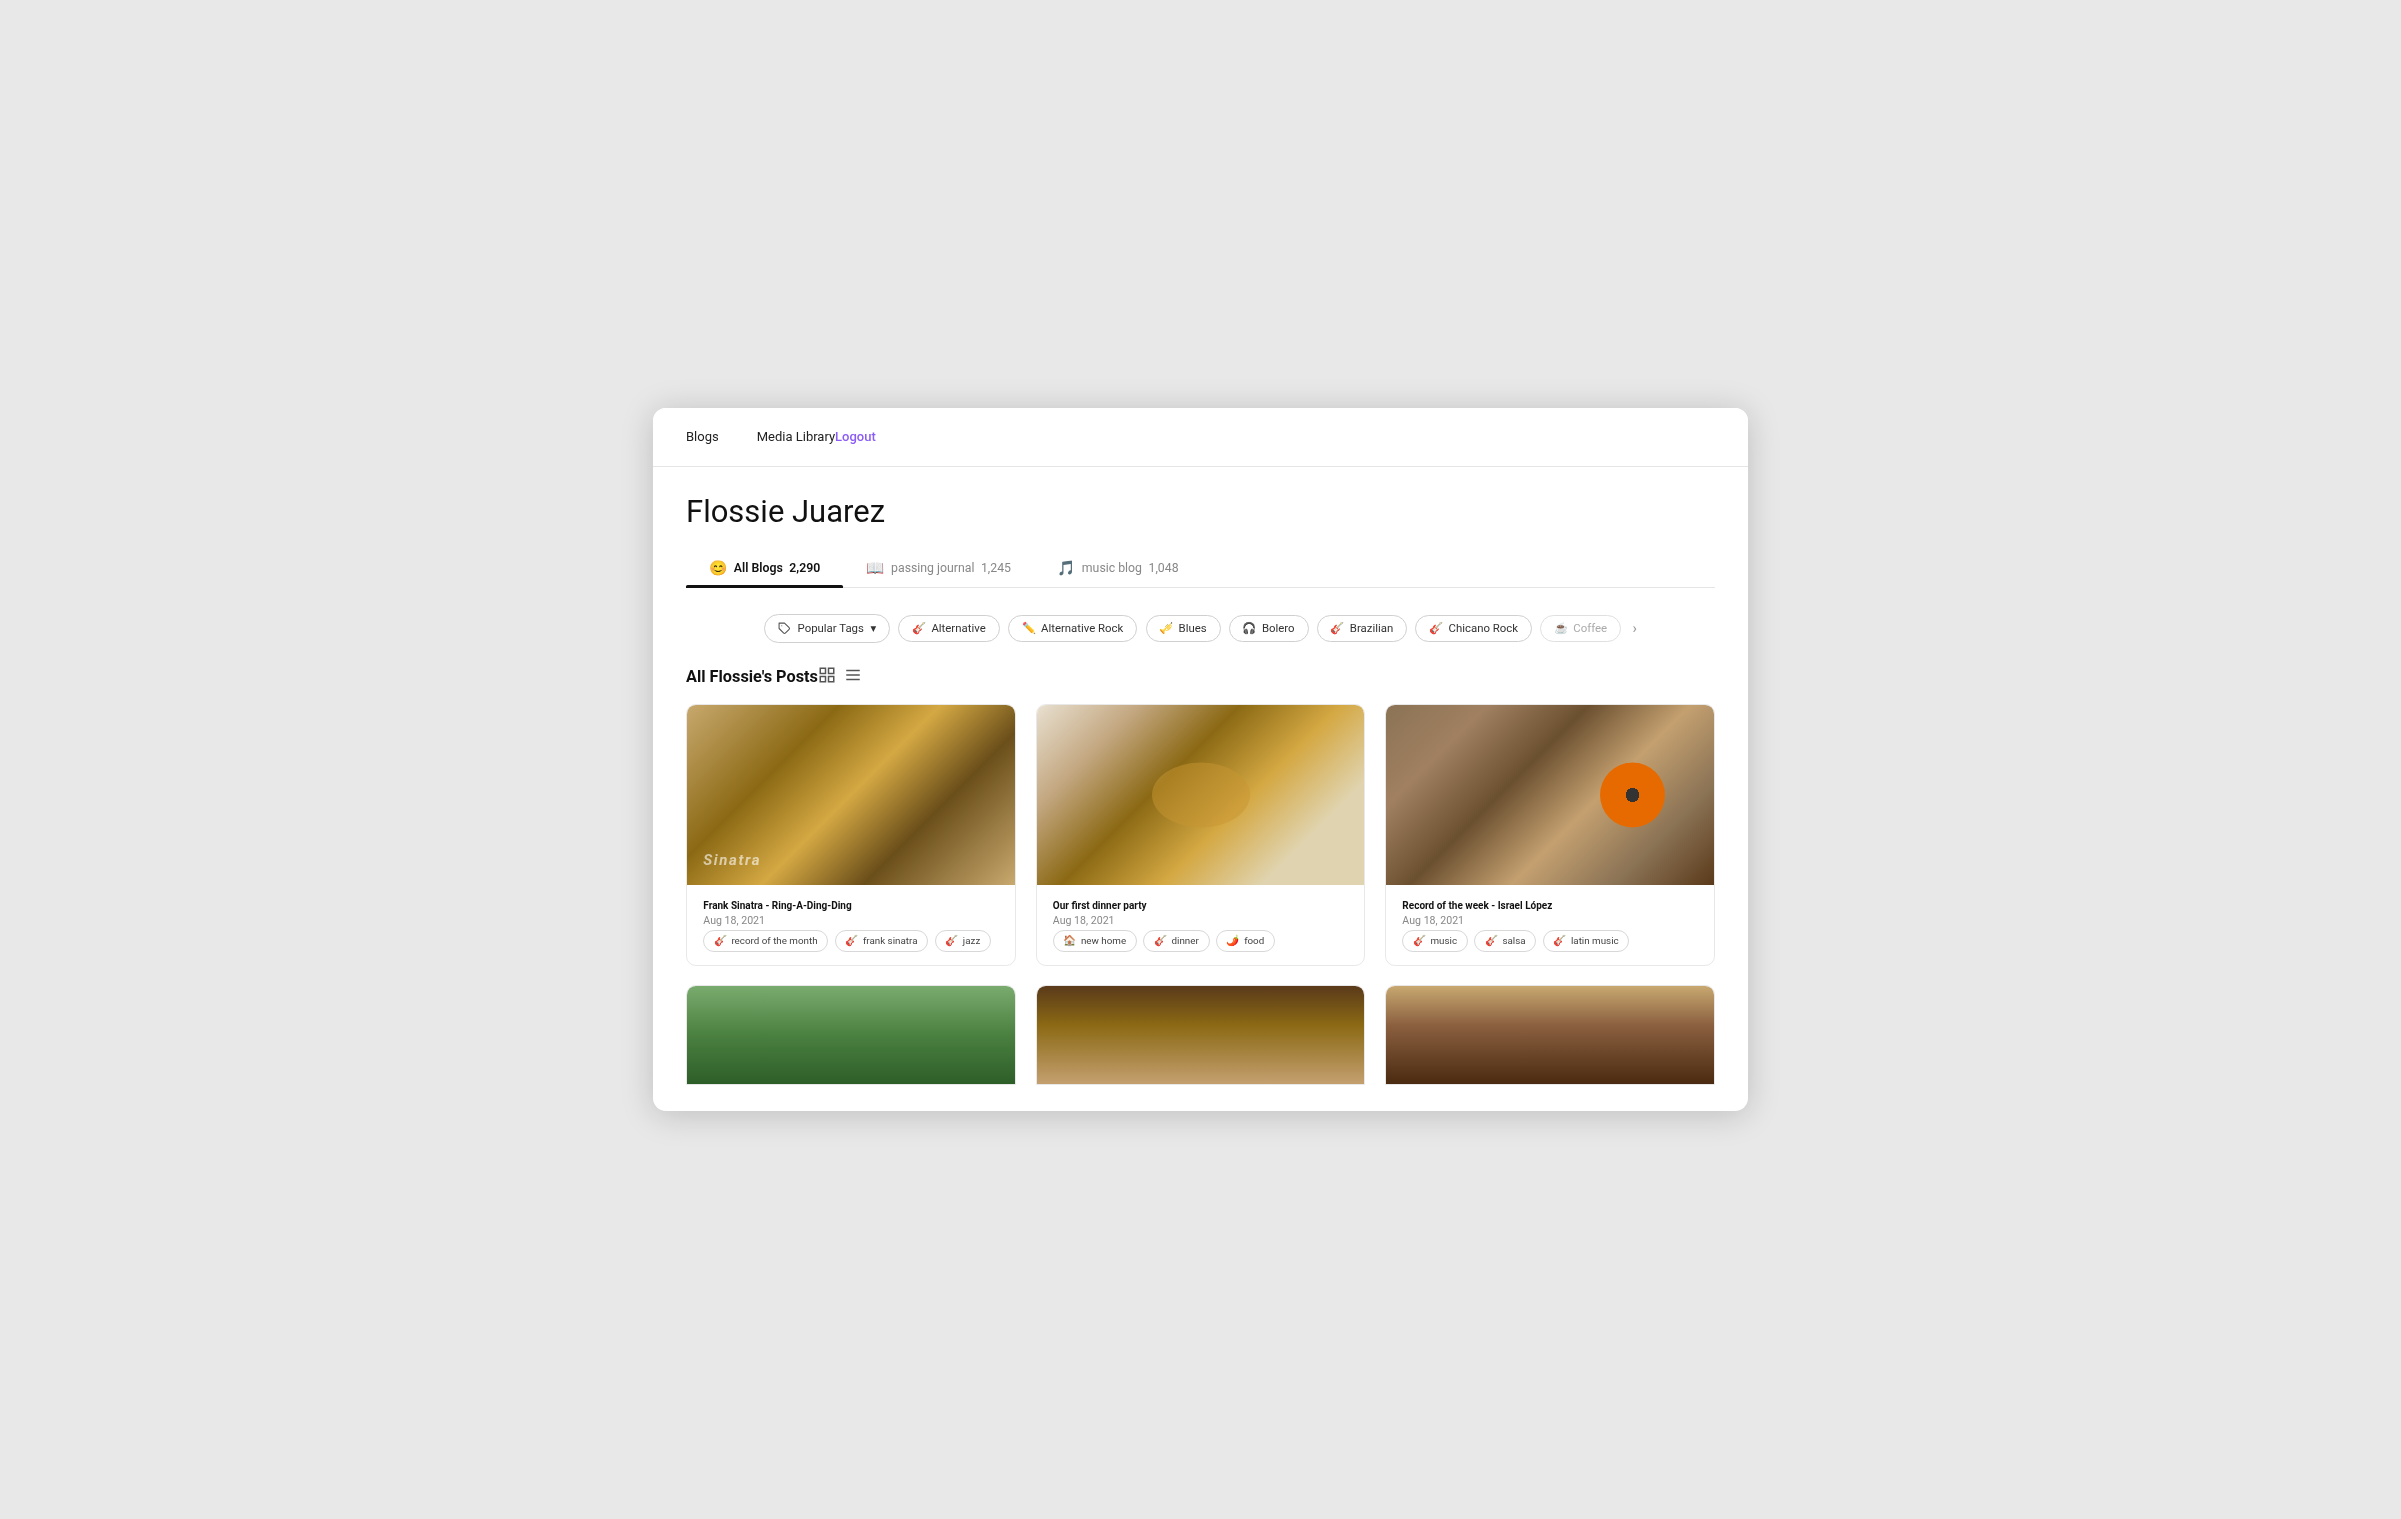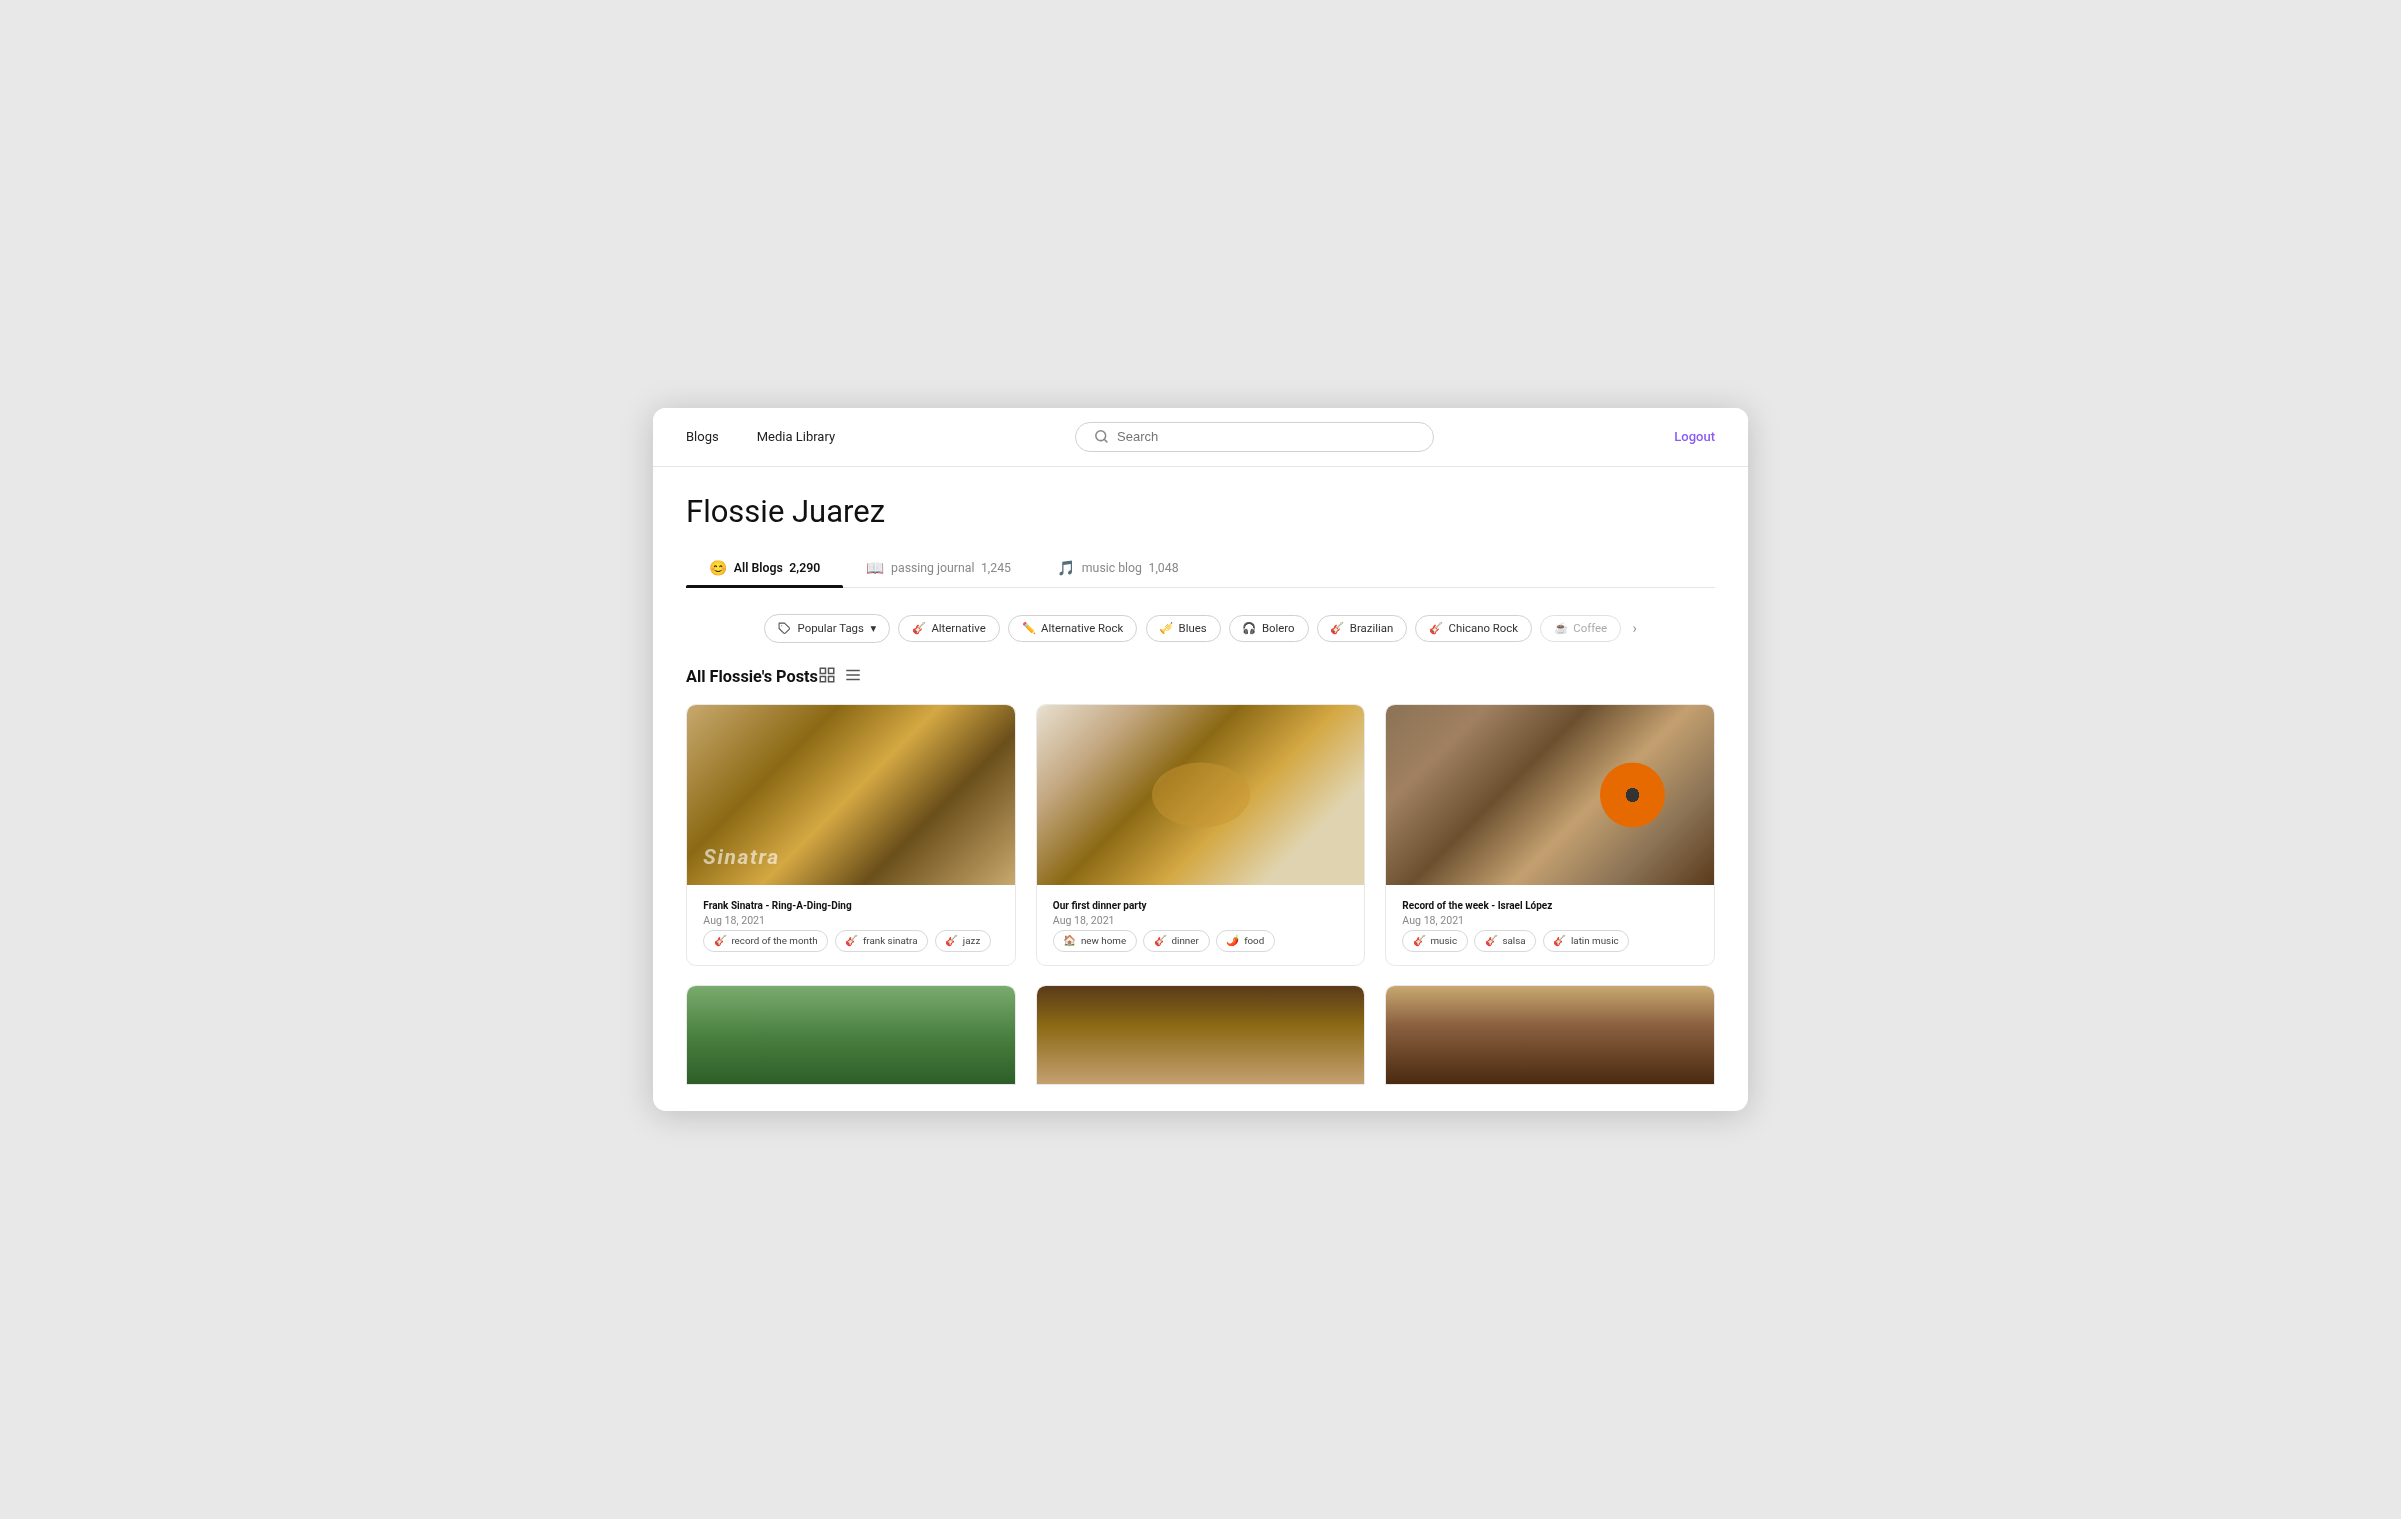--- a/index.html
+++ b/index.html
@@ -271,21 +271,21 @@
     .card-img-bottom3 {
       height: 98px;
       background: linear-gradient(180deg, #c8a870 0%, #8B6040 40%, #4a2a10 100%);
     }
 
     
     .vinyl-text {
       position: absolute;
       bottom: 16.3px;
       left: 16.3px;
-      font-size: 21px;
+      font-size: 15px;
       font-style: italic;
       font-weight: 700;
       color: rgba(255,255,255,0.6);
       letter-spacing: 1.6px;
     }
 
     .record-orange {
       position: absolute;
       top: 50%;
       right: 49px;
@@ -354,29 +354,20 @@
 <body>
 
 <div class="app-window">
 
   <header class="header">
     <nav class="header-nav">
       <a class="nav-link">Blogs</a>
       <a class="nav-link">Media Library</a>
     </nav>
 
-    <div class="header-search">
-      <div class="search-bar">
-        <svg class="search-icon-svg" width="14.7" height="14.7" viewBox="0 0 24 24" fill="none" stroke="#888" stroke-width="2.5" stroke-linecap="round" stroke-linejoin="round">
-          <circle cx="11" cy="11" r="8"></circle>
-            <line x1="21" y1="21" x2="16.65" y2="16.65"></line>
-        </svg>
-        <input type="text" placeholder="Search" style="">
-      </div>
-    </div>
 
     <div class="header-actions">
       <span class="logout-btn">Logout</span>
     </div>
   </header>
 
   <div class="profile-section">
     <h1 class="profile-name">Flossie Juarez</h1>
 
     <div class="blog-tabs">

